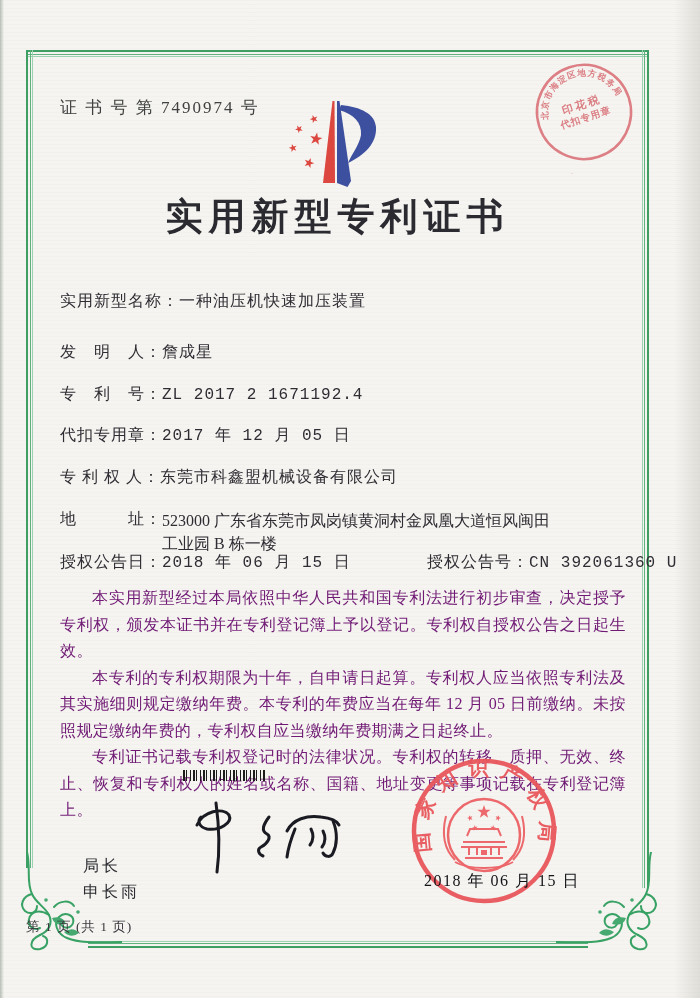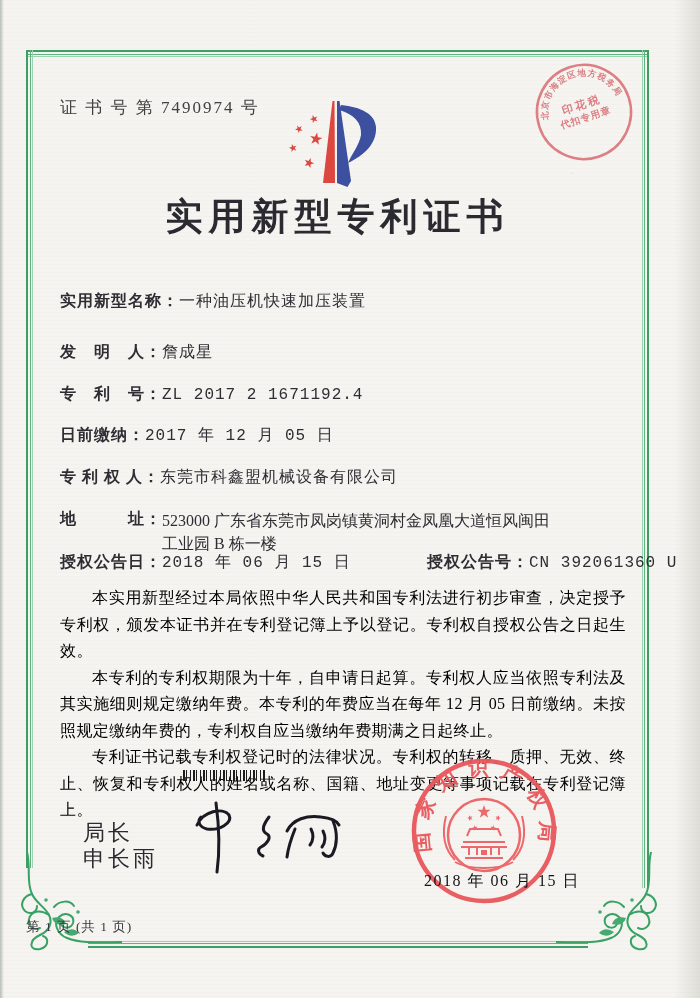--- a/index.html
+++ b/index.html
@@ -36,31 +36,31 @@
   .flourish-right{left:556px;top:852px;transform:scaleX(-1);}
 
   
   .cert-no{position:absolute;left:60px;top:96px;font-size:17px;letter-spacing:2px;color:#404040;}
   .logo{position:absolute;left:283px;top:98px;}
   .title{position:absolute;left:26px;top:192px;width:623px;text-align:center;
     font-size:37px;font-weight:600;letter-spacing:6px;color:#2b2a31;}
 
   
   .field-row{position:absolute;left:60px;right:36px;font-size:16px;color:#2f2d33;white-space:nowrap;}
-  .f-label{letter-spacing:1px;font-weight:bold;}
+  .f-label{letter-spacing:1px;}
   .f-value{letter-spacing:1px;font-family:Liberation Mono, monospace;}
   .addr-lines{display:inline-block;vertical-align:top;white-space:normal;line-height:23px;}
   .grant-no{position:absolute;left:367px;top:0;}
 
   
   .legal{position:absolute;left:60px;top:585px;width:566px;}
-  .legal p{margin:0;text-indent:2em;font-size:16px;line-height:26.5px;letter-spacing:0.4px;color:#000000;text-align:justify;}
-
-  
-  .signoff{position:absolute;left:83px;top:820px;font-size:22px;letter-spacing:3px;line-height:26px;color:#2c2b31;}
+  .legal p{margin:0;text-indent:2em;font-size:16px;line-height:26.5px;letter-spacing:0.4px;color:#701a75;text-align:justify;}
+
+  
+  .signoff{position:absolute;left:83px;top:853px;font-size:16px;letter-spacing:3px;line-height:26px;color:#2c2b31;}
   .barcode{position:absolute;left:183px;top:770px;width:83px;height:11px;
     background:repeating-linear-gradient(90deg,#1c1c1c 0 2px,transparent 2px 3px,#1c1c1c 3px 4px,transparent 4px 7px,#1c1c1c 7px 8px,transparent 8px 10px);}
   .signature{position:absolute;left:183px;top:795px;}
 
   
   .tax-stamp{position:absolute;left:529px;top:57px;transform:rotate(-18deg);opacity:.92;}
   .tax-stamp text{fill:#d9747a;font-weight:600;font-family:"Liberation Serif",serif;}
   .official-seal{position:absolute;left:399px;top:746px;opacity:.95;}
   .official-seal text{fill:#e9575c;font-weight:700;font-family:"Liberation Serif",serif;}
   .seal-date{position:absolute;left:424px;top:871px;font-size:16px;letter-spacing:1.5px;color:#141418;}
@@ -151,21 +151,21 @@
   <div class="field-row" style="top:291px">
     <span class="f-label">实用新型名称：</span><span class="f-value">一种油压机快速加压装置</span>
   </div>
   <div class="field-row" style="top:342px">
     <span class="f-label">发　明　人：</span><span class="f-value">詹成星</span>
   </div>
   <div class="field-row" style="top:384px">
     <span class="f-label">专　利　号：</span><span class="f-value">ZL 2017 2 1671192.4</span>
   </div>
   <div class="field-row" style="top:425px">
-    <span class="f-label">日前缴纳：</span><span class="f-value">2017 年 12 月 05 日</span>
+    <span class="f-label">代扣专用章：</span><span class="f-value">2017 年 12 月 05 日</span>
   </div>
   <div class="field-row" style="top:467px">
     <span class="f-label">专 利 权 人：</span><span class="f-value">东莞市科鑫盟机械设备有限公司</span>
   </div>
   <div class="field-row" style="top:509px">
     <span class="f-label">地　　　址：</span><span class="addr-lines"><span>523000 广东省东莞市凤岗镇黄洞村金凤凰大道恒风闽田</span><br><span>工业园 B 栋一楼</span></span>
   </div>
   <div class="field-row" style="top:552px">
     <span class="f-label">授权公告日：</span><span class="f-value">2018 年 06 月 15 日</span>
     <span class="grant-no"><span class="f-label">授权公告号：</span><span class="f-value">CN 392061360 U</span></span>

